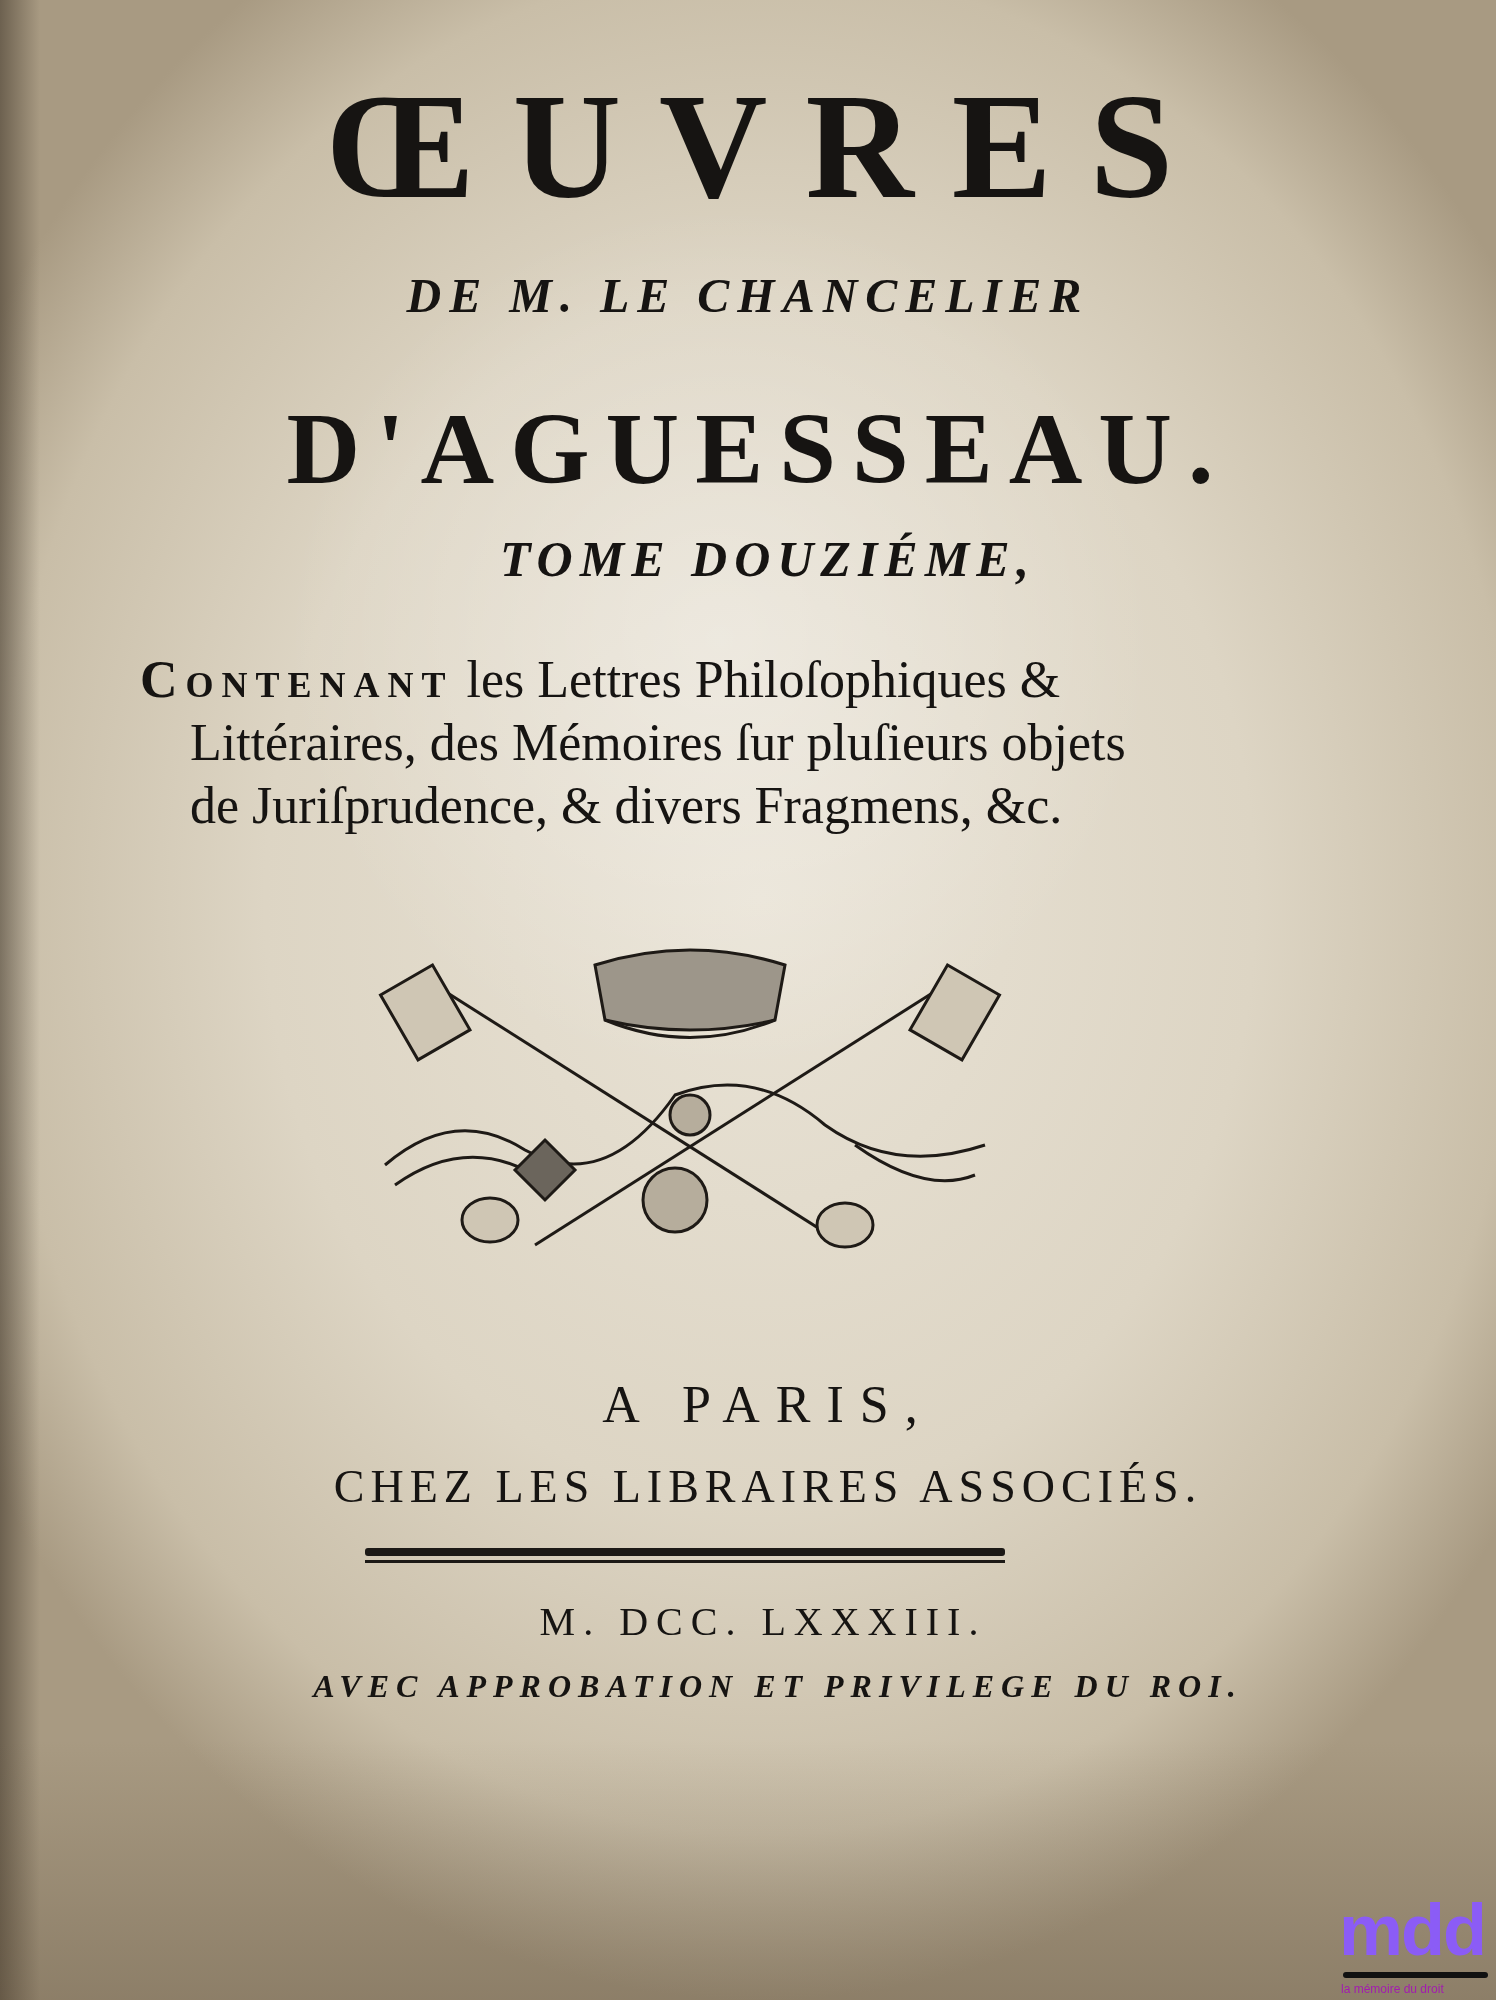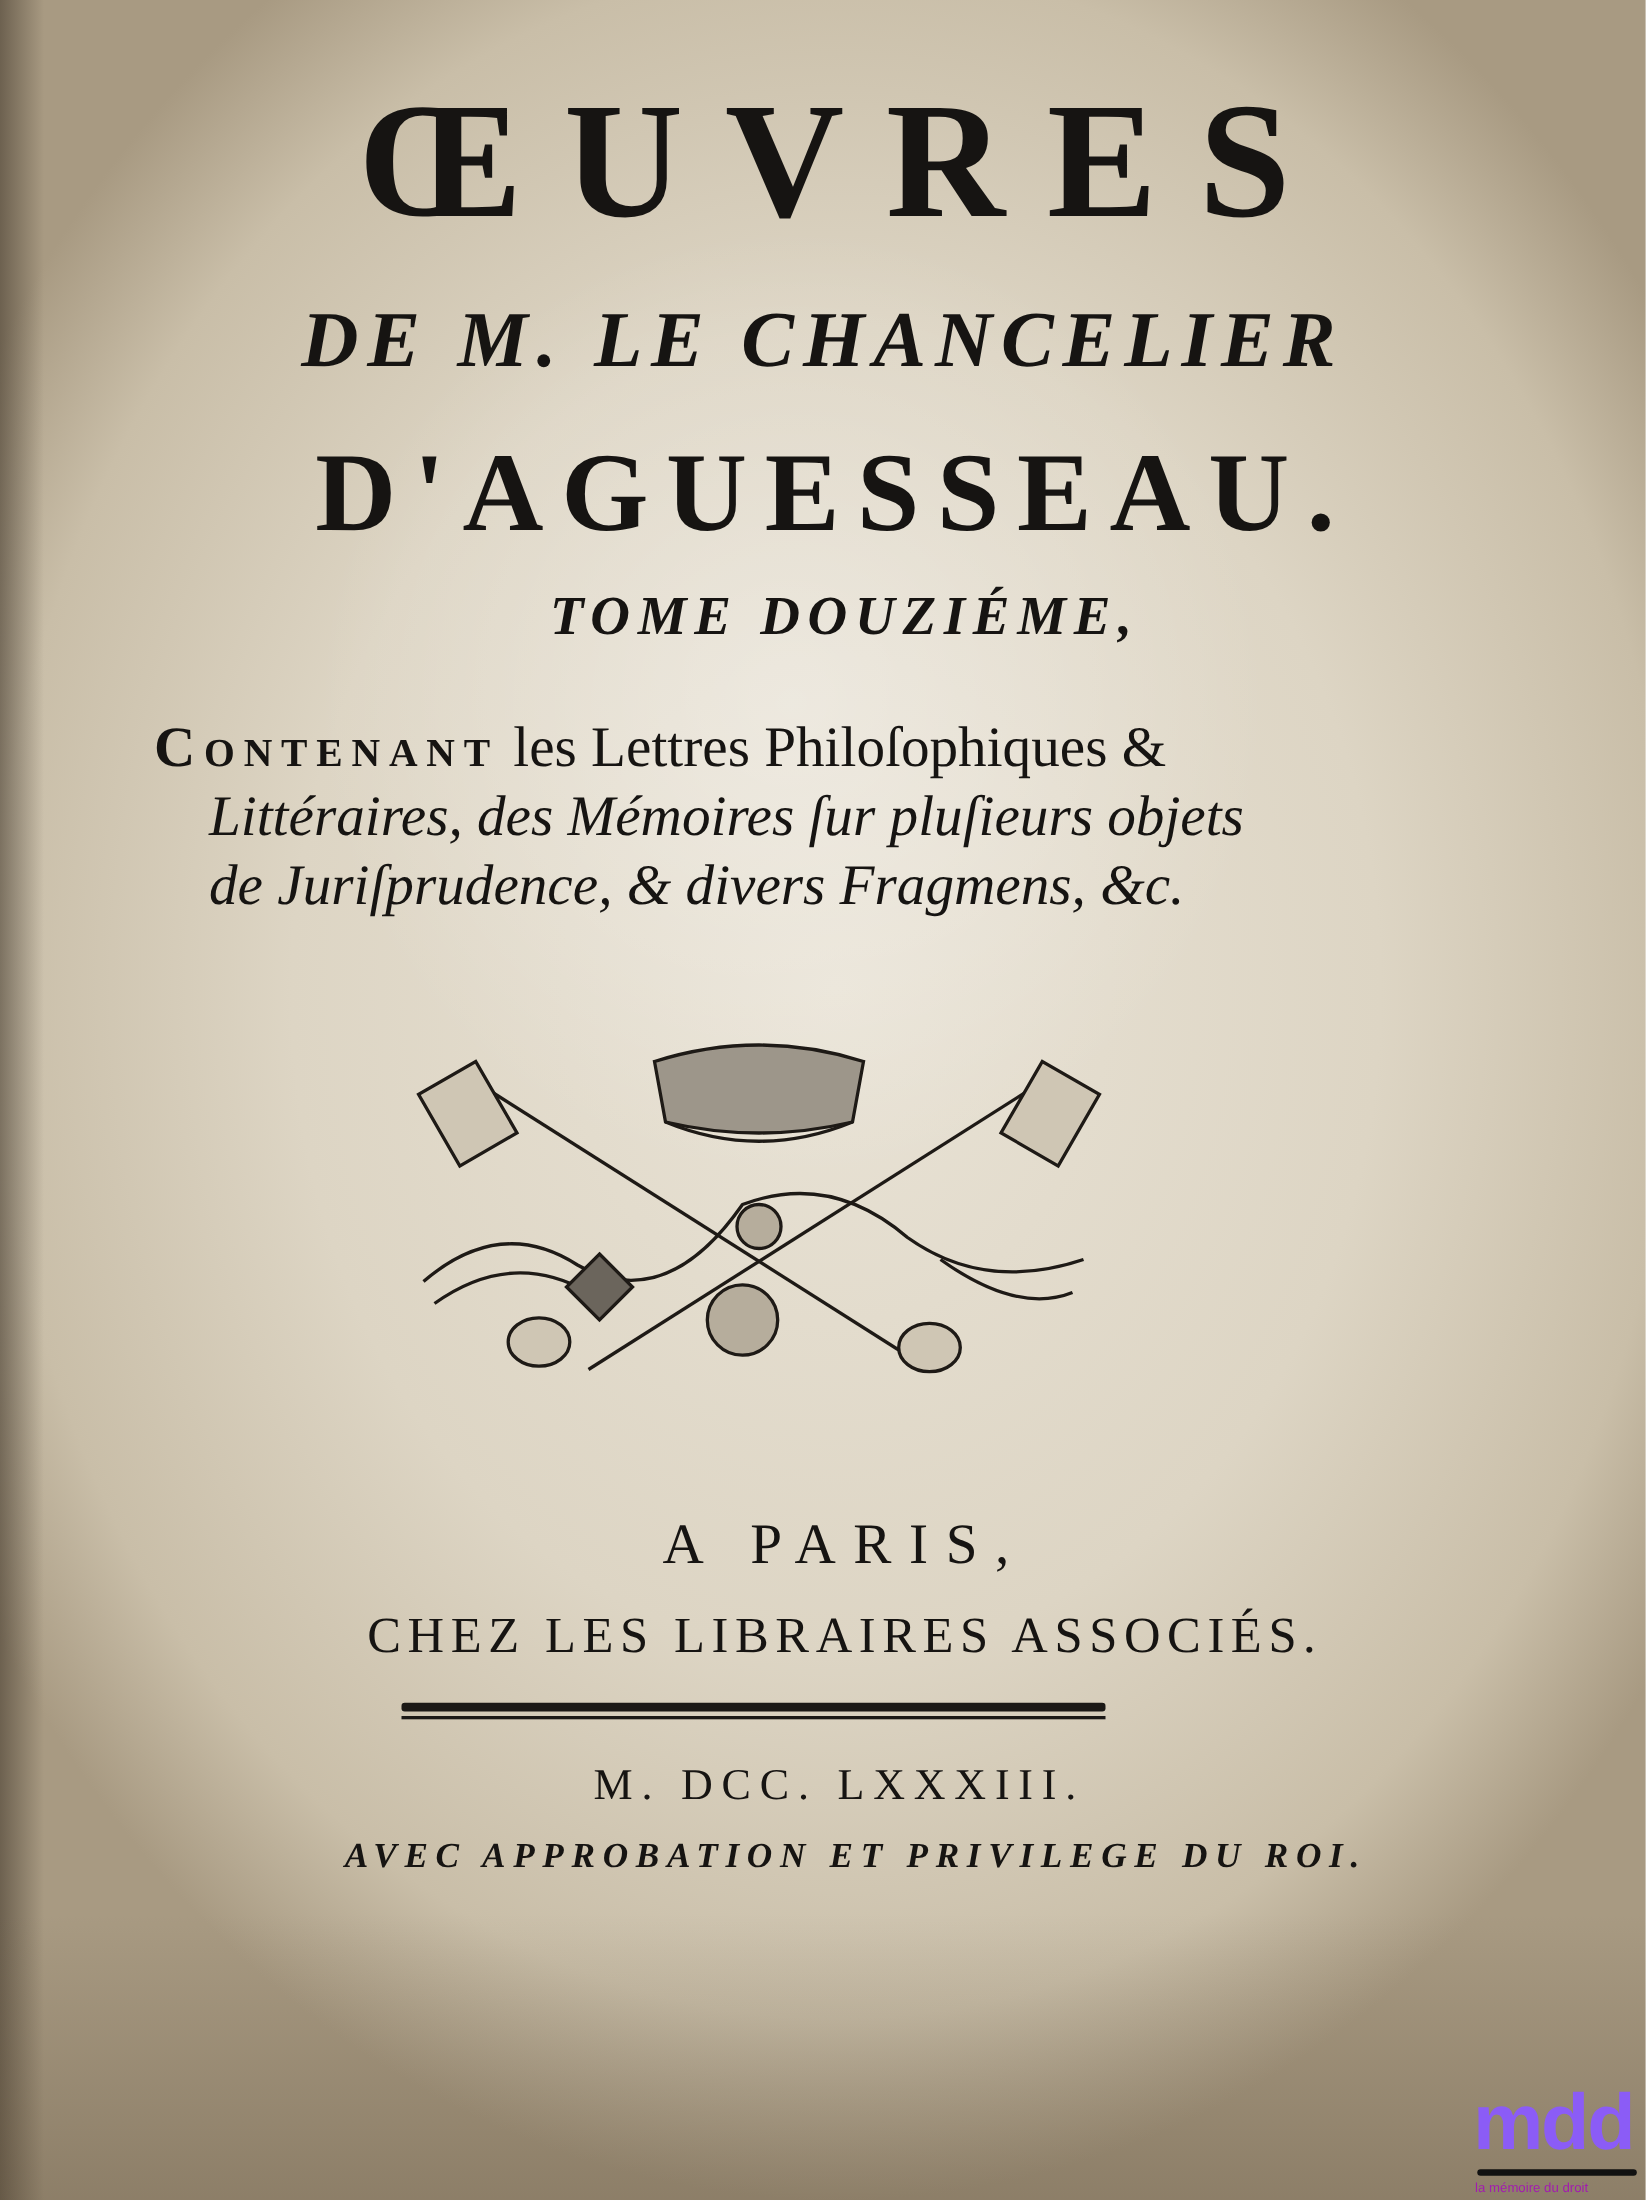--- a/index.html
+++ b/index.html
@@ -18,37 +18,37 @@
   .bottom-shade {
     position:absolute; left:0; bottom:0; width:1496px; height:260px;
     background:linear-gradient(0deg, rgba(90,75,55,0.35), rgba(90,75,55,0));
   }
   .line { position:absolute; left:0; width:1496px; text-align:center; white-space:nowrap; }
   .title {
     top:60px; font-size:150px; font-weight:bold; letter-spacing:38px;
     padding-left:20px;
   }
   .subtitle1 {
-    top:268px; font-size:72px; font-style:italic; font-weight:bold; letter-spacing:8px;
+    top:268px; font-size:48px; font-style:italic; font-weight:bold; letter-spacing:8px;
     padding-left:0px;
   }
   .author {
     top:390px; font-size:102px; font-weight:bold; letter-spacing:16px;
     padding-left:10px;
   }
   .tome {
     top:530px; font-size:50px; font-style:italic; font-weight:bold; letter-spacing:7px;
     padding-left:20px;
   }
   .contents {
     position:absolute; left:140px; top:648px; width:1100px;
     font-size:52px; line-height:63px; text-align:justify;
   }
   .contents .lead { font-variant:small-caps; letter-spacing:8px; font-weight:bold; }
-  .contents .indent { padding-left:50px; display:block;font-style:italic; }
+  .contents .indent { padding-left:50px; display:block; }
   .vignette {
     position:absolute; left:375px; top:945px; width:630px; height:310px;
   }
   .place {
     top:1375px; font-size:52px; letter-spacing:16px; padding-left:20px;
   }
   .publisher {
     top:1460px; font-size:46px; letter-spacing:6px; padding-left:20px;
   }
   .rule {

